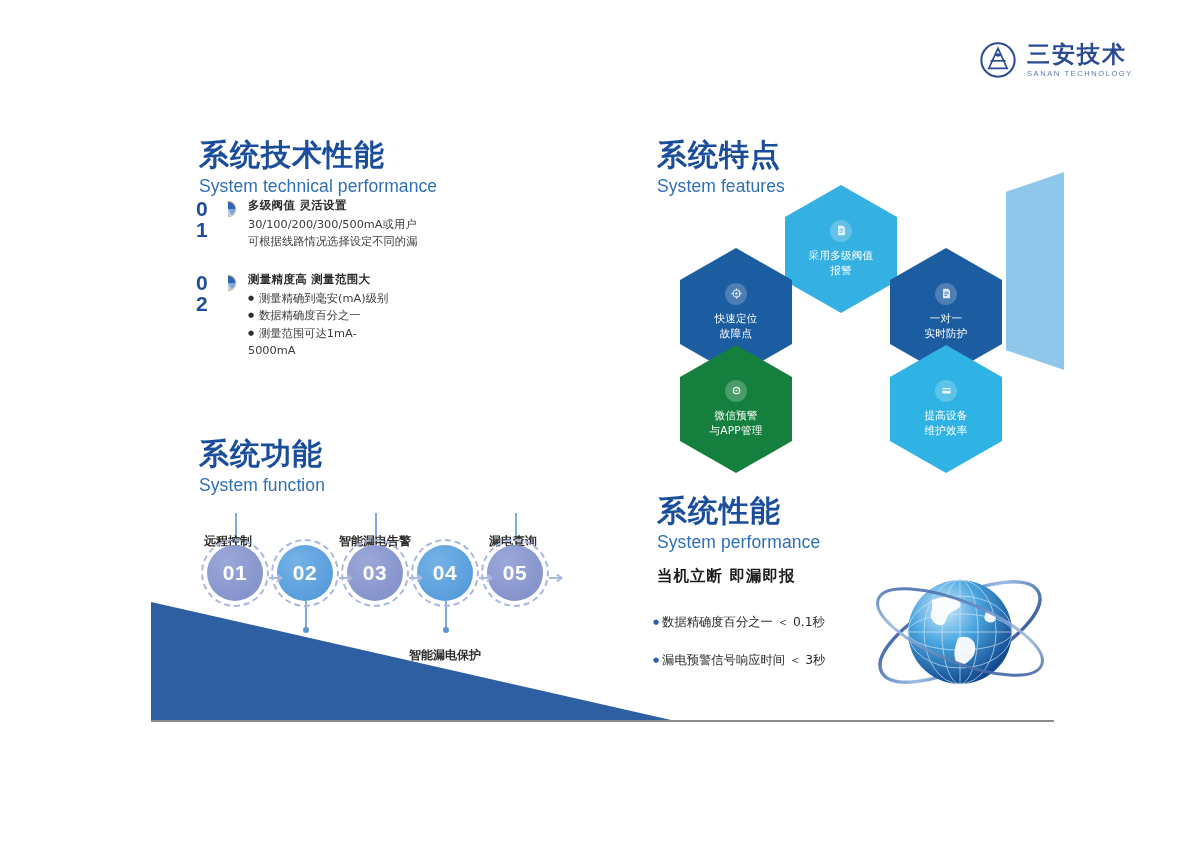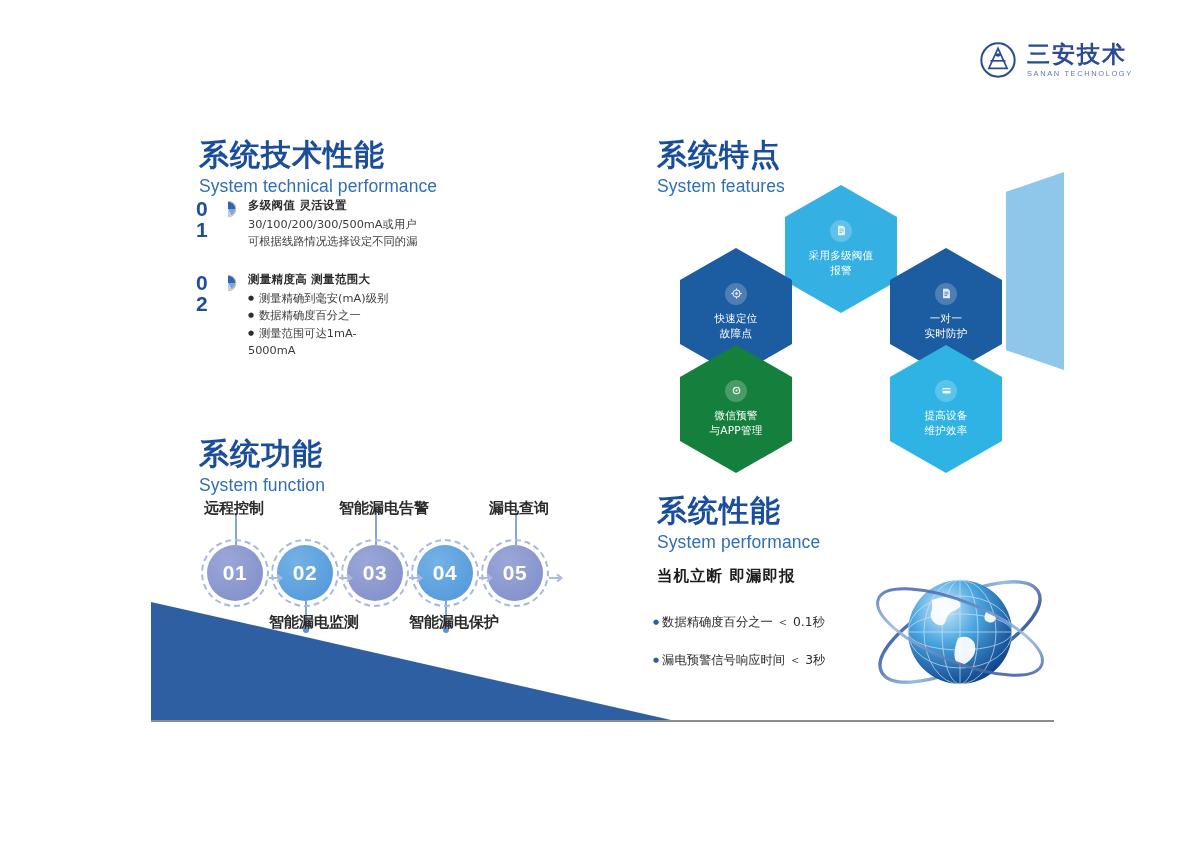--- a/index.html
+++ b/index.html
@@ -72,22 +72,22 @@
     display: flex; align-items: center; justify-content: center;
     color: #ffffff; font-size: 21px; font-weight: 700; letter-spacing: .5px;
     font-family: "Liberation Sans", sans-serif;
   }
   .step.v1 .disc { background: radial-gradient(circle at 35% 30%, #9ba7d8, #7f8dc8); }
   .step.v2 .disc { background: radial-gradient(circle at 35% 30%, #74b2e6, #4e95d8); }
   .arrow {
     position: absolute; top: 64px; width: 16px; height: 10px;
   }
   .slabel {
-    position: absolute; font-size: 15px; color: #2b2b2b; white-space: nowrap;
-    font-family: Liberation Sans, sans-serif; font-weight: 600;
+    position: absolute; font-size: 12px; color: #2b2b2b; white-space: nowrap;
+    font-family: Liberation Sans, sans-serif; font-weight: 600; margin-top: 34px;
   }
   .sline { position: absolute; width: 1.6px; background: #7fa9dd; }
   .sdot { position: absolute; width: 6px; height: 6px; border-radius: 50%; background: #5a93d4; }
 
   
   #tri {
     position: absolute; left: 151px; top: 602px; width: 520px; height: 120px;
   }
   #baseline {
     position: absolute; left: 151px; top: 720px; width: 903px; height: 2px; background: #8c8c8c;

